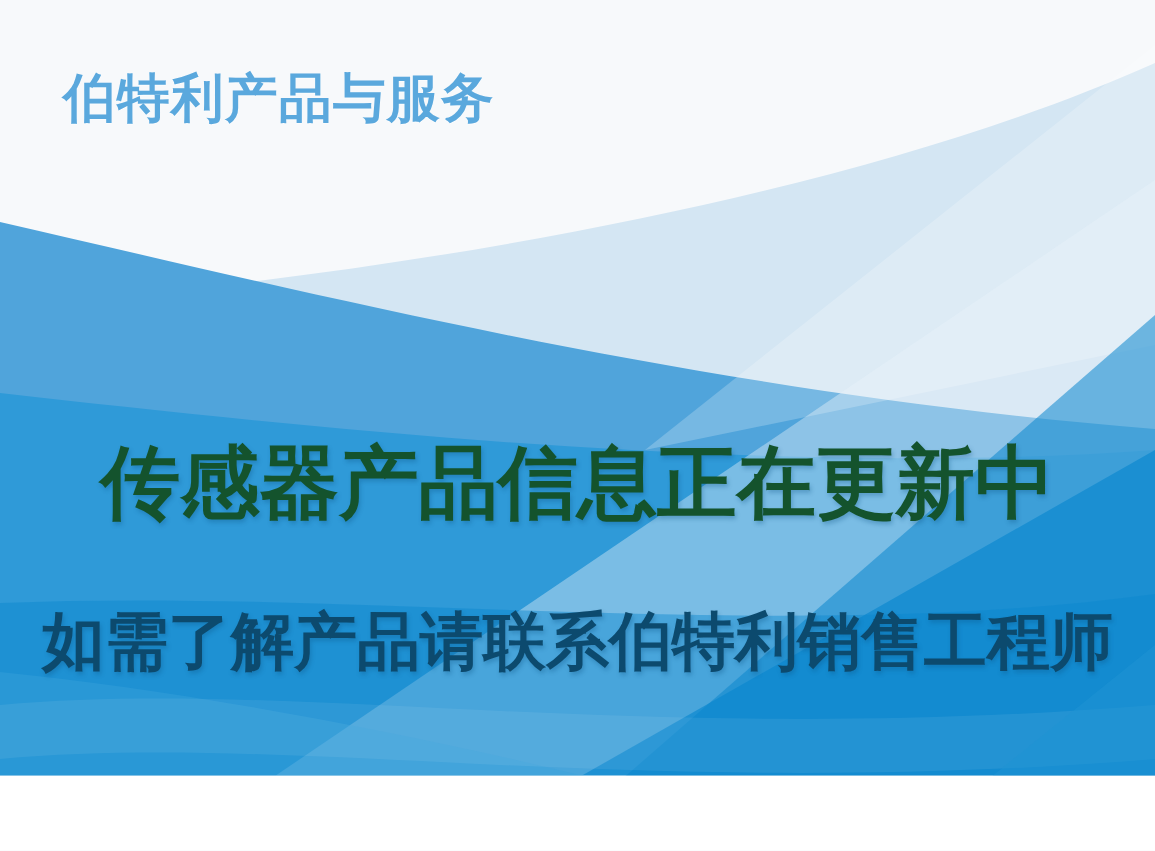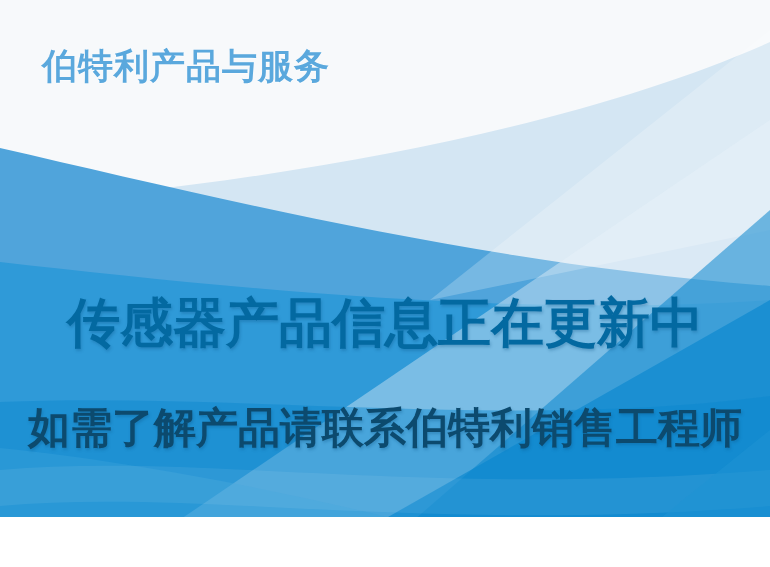--- a/index.html
+++ b/index.html
@@ -48,21 +48,21 @@
     left: 0;
     top: 292px;
     width: 770px;
     text-align: center;
   }
 
   .headline {
     display: inline-block;
     font-size: 53px;
     font-weight: bold;
-    color: #0369a1;
+    color: #14532d;
     letter-spacing: 0px;
     line-height: 1.18;
     white-space: nowrap;
     text-shadow: 1px 2px 3px rgba(10,80,130,0.30);
   }
 
   .subheadline-wrap {
     position: absolute;
     left: 0;
     top: 403px;

